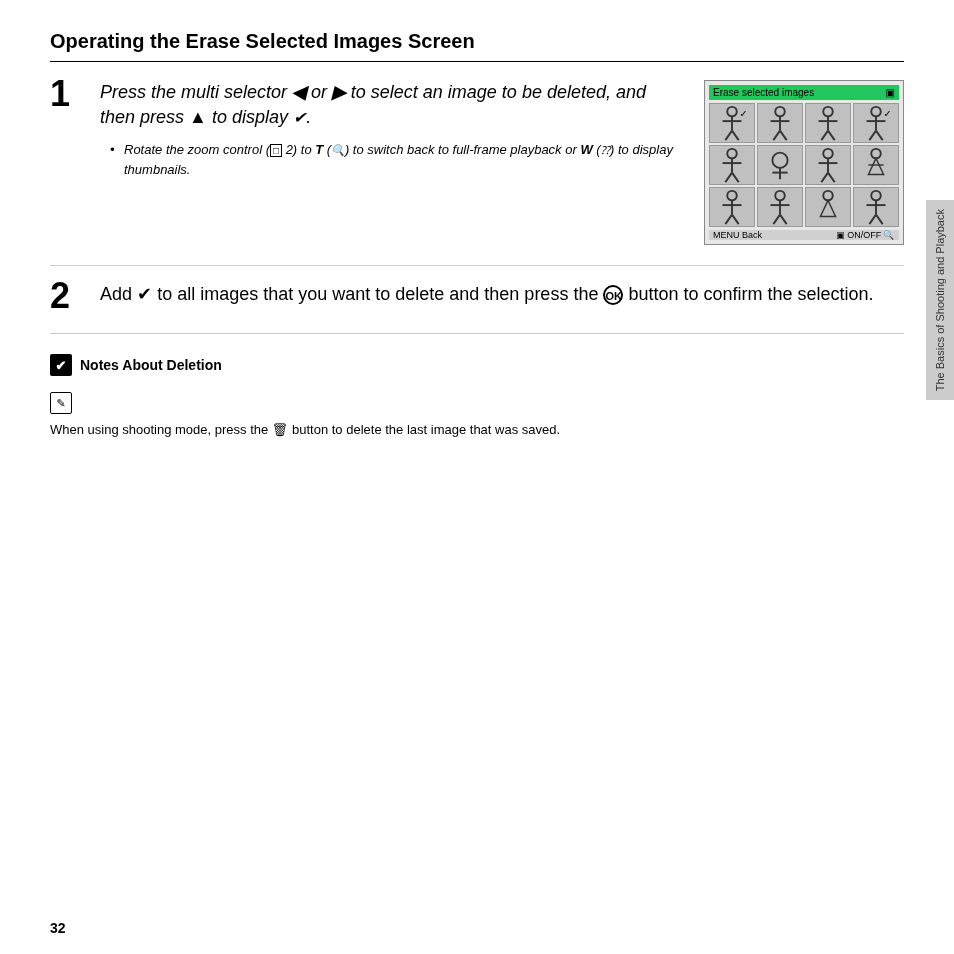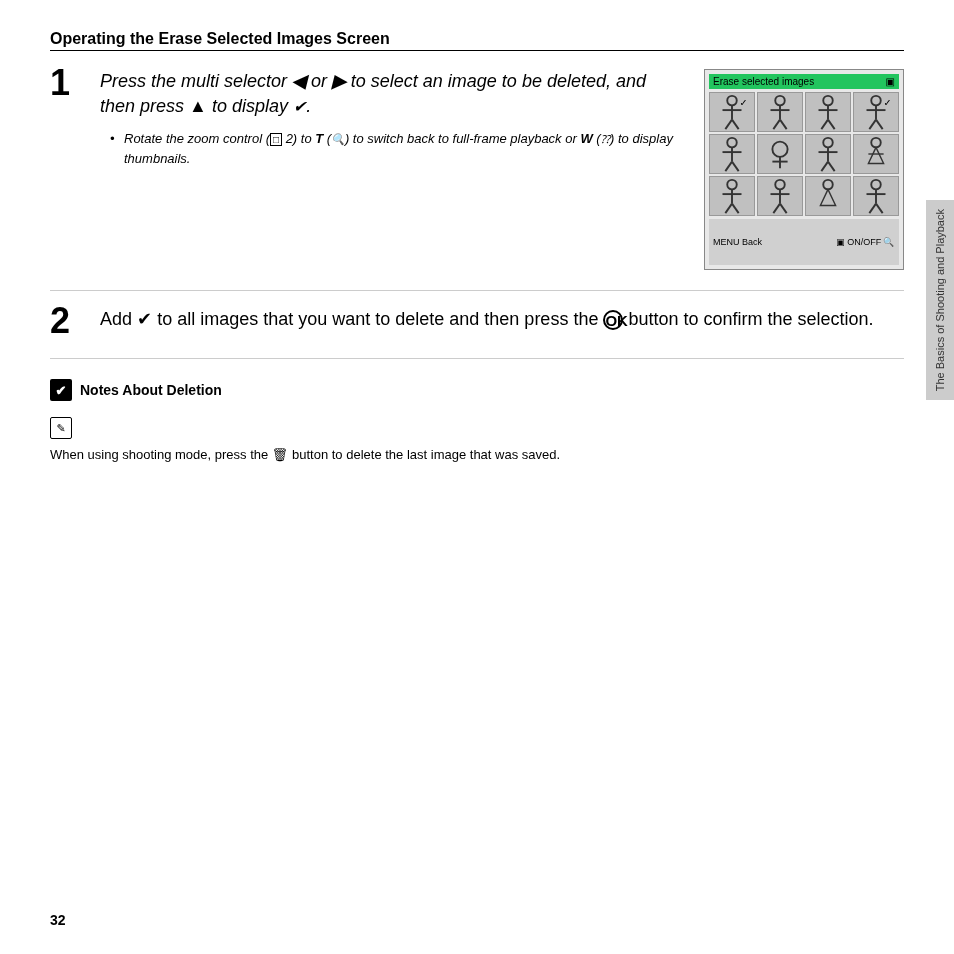--- a/index.html
+++ b/index.html
@@ -15,24 +15,24 @@
     }
 
     .page-container {
       width: 954px;
       height: 954px;
       padding: 30px 50px 30px 50px;
       position: relative;
     }
 
     .page-title {
-      font-size: 16px;
+      font-size: 20px;
       font-weight: bold;
       border-bottom: 1px solid #000;
-      padding-bottom: 2px;
+      padding-bottom: 8px;
       margin-bottom: 18px;
     }
 
     .step-block {
       display: flex;
       margin-bottom: 20px;
       position: relative;
     }
 
     .step-number {
@@ -122,21 +122,21 @@
     }
 
     .screen-cell svg {
       width: 100%;
       height: 100%;
     }
 
     .screen-footer {
       display: flex;
       justify-content: space-between;
-      padding: 18px 4px;
+      padding: 0 4px;
       background: #d0d0d0;
       font-size: 9px;
     }
 
     
     .step2-block {
       margin-bottom: 20px;
       border-bottom: 1px solid #ccc;
       padding-bottom: 16px;
     }
@@ -208,21 +208,21 @@
     }
 
     .deleting-text {
       font-size: 13px;
       line-height: 1.5;
     }
 
     
     .page-number {
       position: absolute;
-      bottom: 26px;
+      bottom: 18px;
       left: 50px;
       font-size: 14px;
       font-weight: bold;
     }
 
     .sidebar-bar {
       position: absolute;
       right: 0;
       top: 200px;
       width: 28px;
@@ -390,21 +390,21 @@
       </div>
     </div>
   </div>
 
   <div class="step1-divider"></div>
 
   <div class="step-block step2-block">
     <div class="step-number">2</div>
     <div class="step-content">
       <div class="step-main-text">
-        Add <span>✔</span> to all images that you want to delete and then press the <span style="display:inline-block;border:2px solid #000;border-radius:50%;width:20px;height:20px;line-height:18px;text-align:center;font-size:15px;font-weight:bold;vertical-align:middle;">OK</span> button to confirm the selection.
+        Add <span>✔</span> to all images that you want to delete and then press the <span style="display:inline-block;border:2px solid #000;border-radius:50%;width:20px;height:20px;line-height:18px;text-align:center;font-size:11px;font-weight:bold;vertical-align:middle;">OK</span> button to confirm the selection.
       </div>
     </div>
   </div>
 
   <div class="notes-section">
     <div class="notes-header">
       <div class="notes-icon">✔</div>
       <span>Notes About Deletion</span>
     </div>
   </div>

